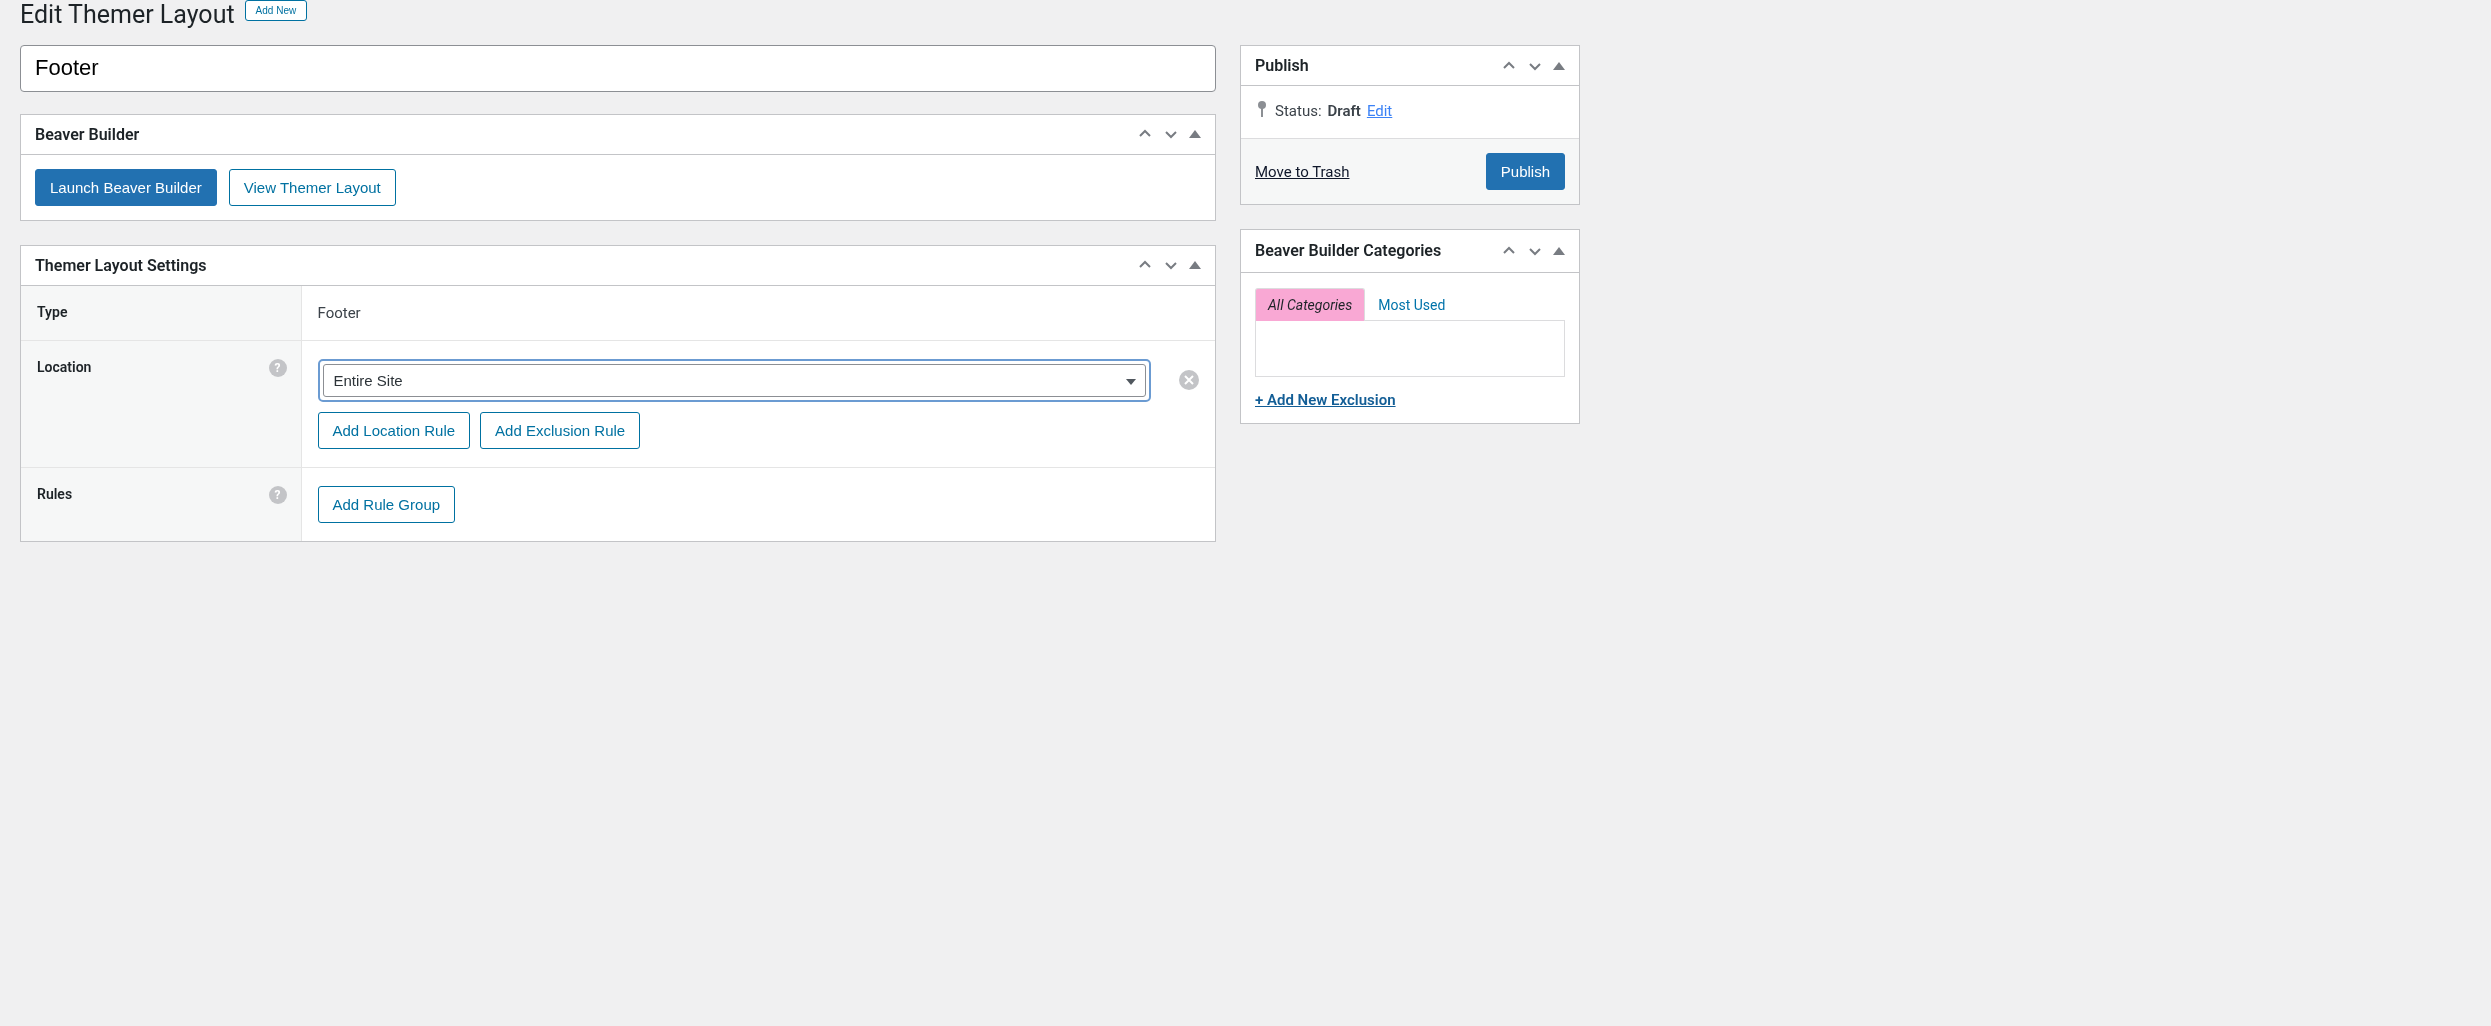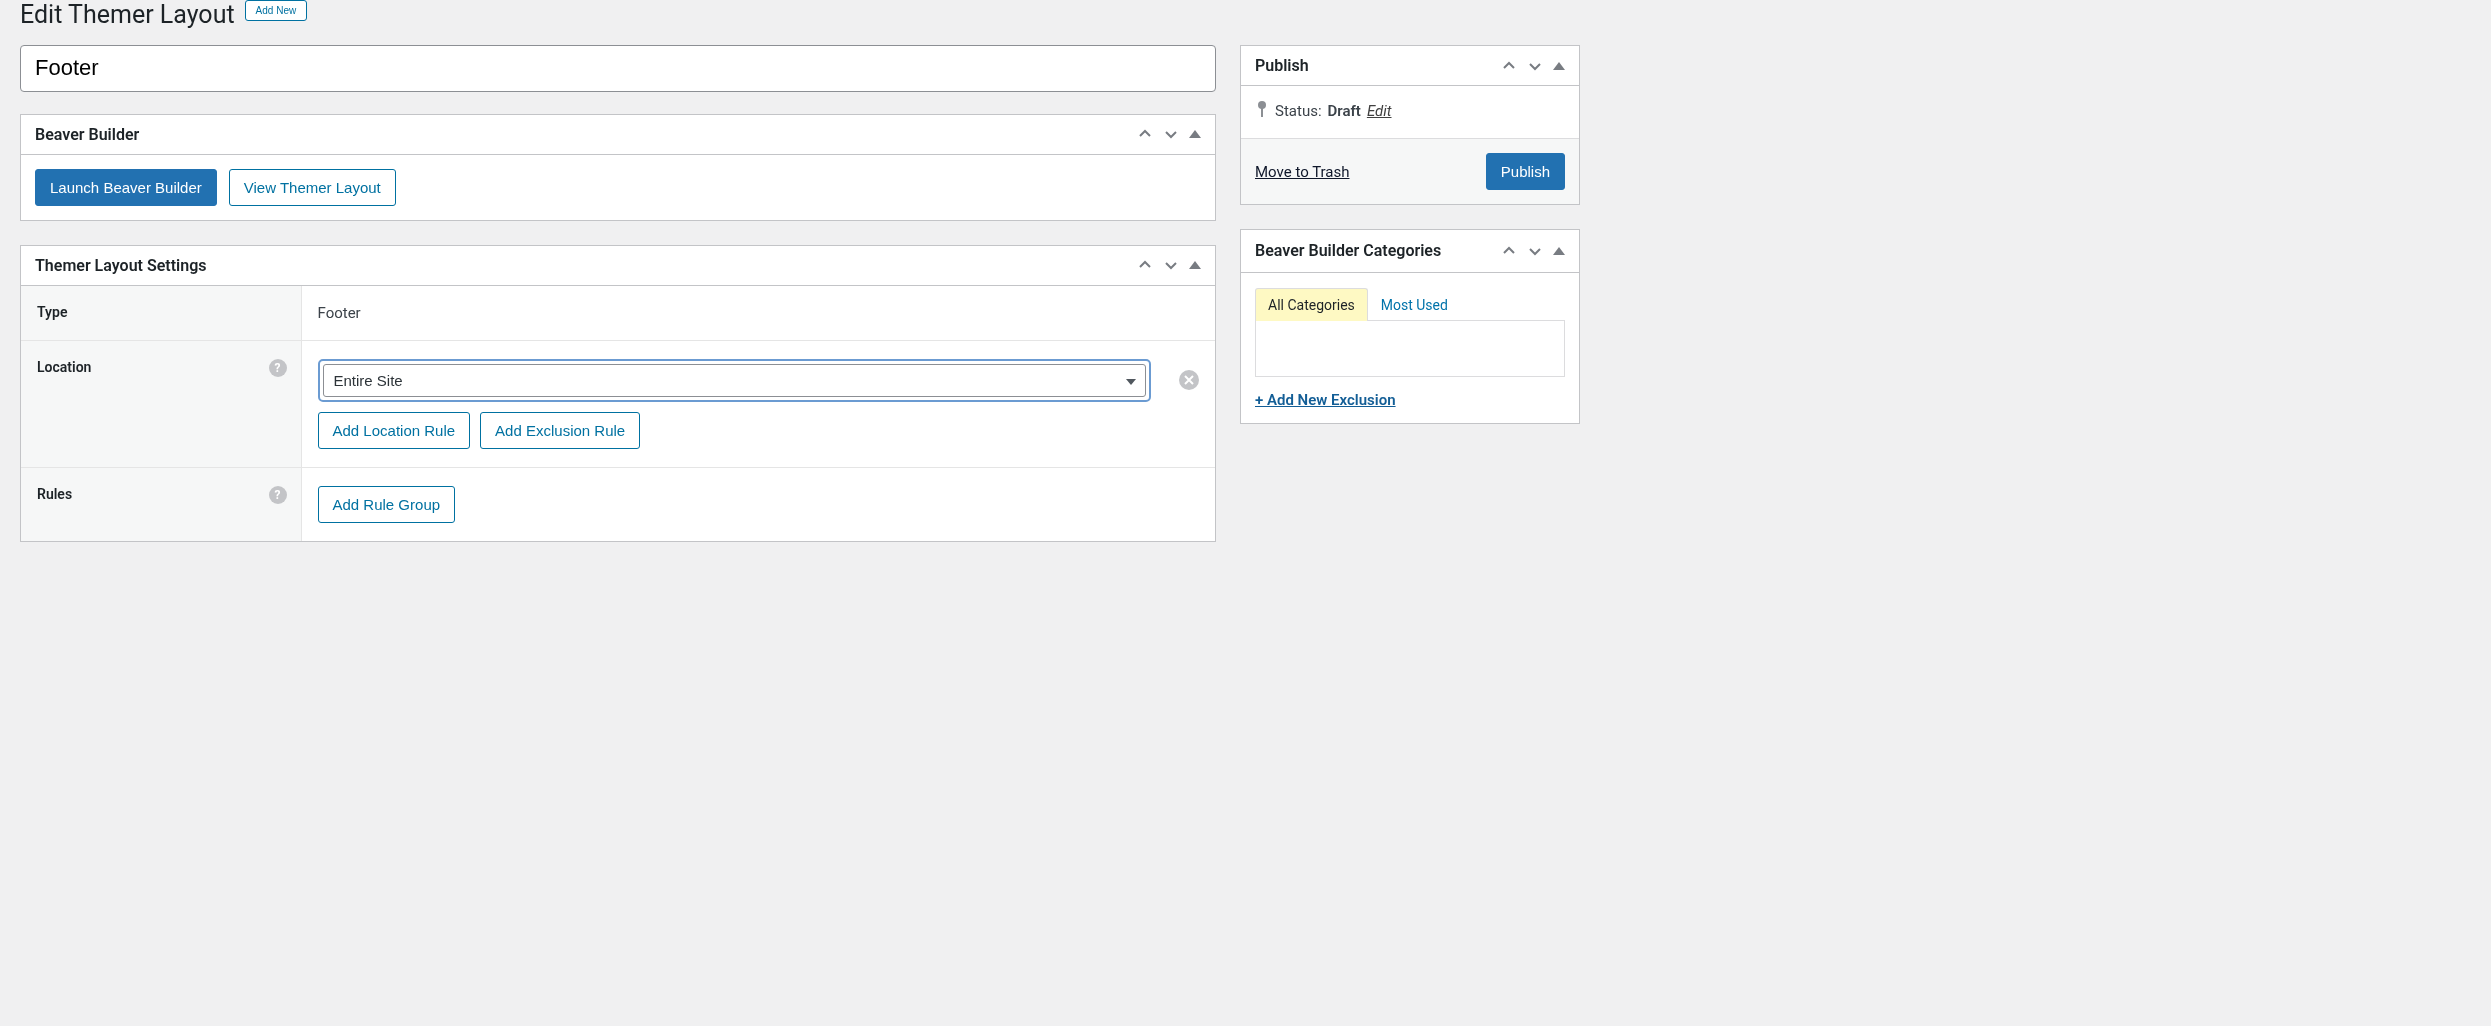--- a/index.html
+++ b/index.html
@@ -170,21 +170,21 @@
   .status-row {
     display: flex;
     align-items: center;
     gap: 6px;
     font-size: 15px;
     color: #3c434a;
     padding-bottom: 16px;
   }
   .pin-icon { color: #8c8f94; }
   .status-value { font-weight: 600; }
-  .edit-link { color: #404040; text-decoration: underline; cursor: pointer; font-style: italic; }
+  .edit-link { color: #3b82f6; text-decoration: underline; cursor: pointer; }
   .publish-actions {
     display: flex;
     justify-content: space-between;
     align-items: center;
     border-top: 1px solid #dcdcde;
     background: #f6f7f7;
     padding: 14px;
     margin: 0 -14px -14px -14px;
   }
   .trash-link { color: #0f172a; text-decoration: underline; cursor: pointer; font-size: 15px; }
@@ -197,23 +197,24 @@
     padding: 8px 12px;
     font-size: 14px;
     cursor: pointer;
     border: 1px solid transparent;
     border-bottom: none;
     position: relative;
     top: 1px;
   }
   .cat-tab.active {
     border-color: #dcdcde;
-    background: #fef9c3;
+    background: #f9a8d4;
     border-top-left-radius: 3px;
     border-top-right-radius: 3px;
+    font-style: italic;
   }
   .cat-tab.inactive { color: #0073aa; }
   .cat-list {
     border: 1px solid #dcdcde;
     border-top: none;
     height: 56px;
     padding: 8px;
   }
   .add-cat-link {
     display: inline-block;

